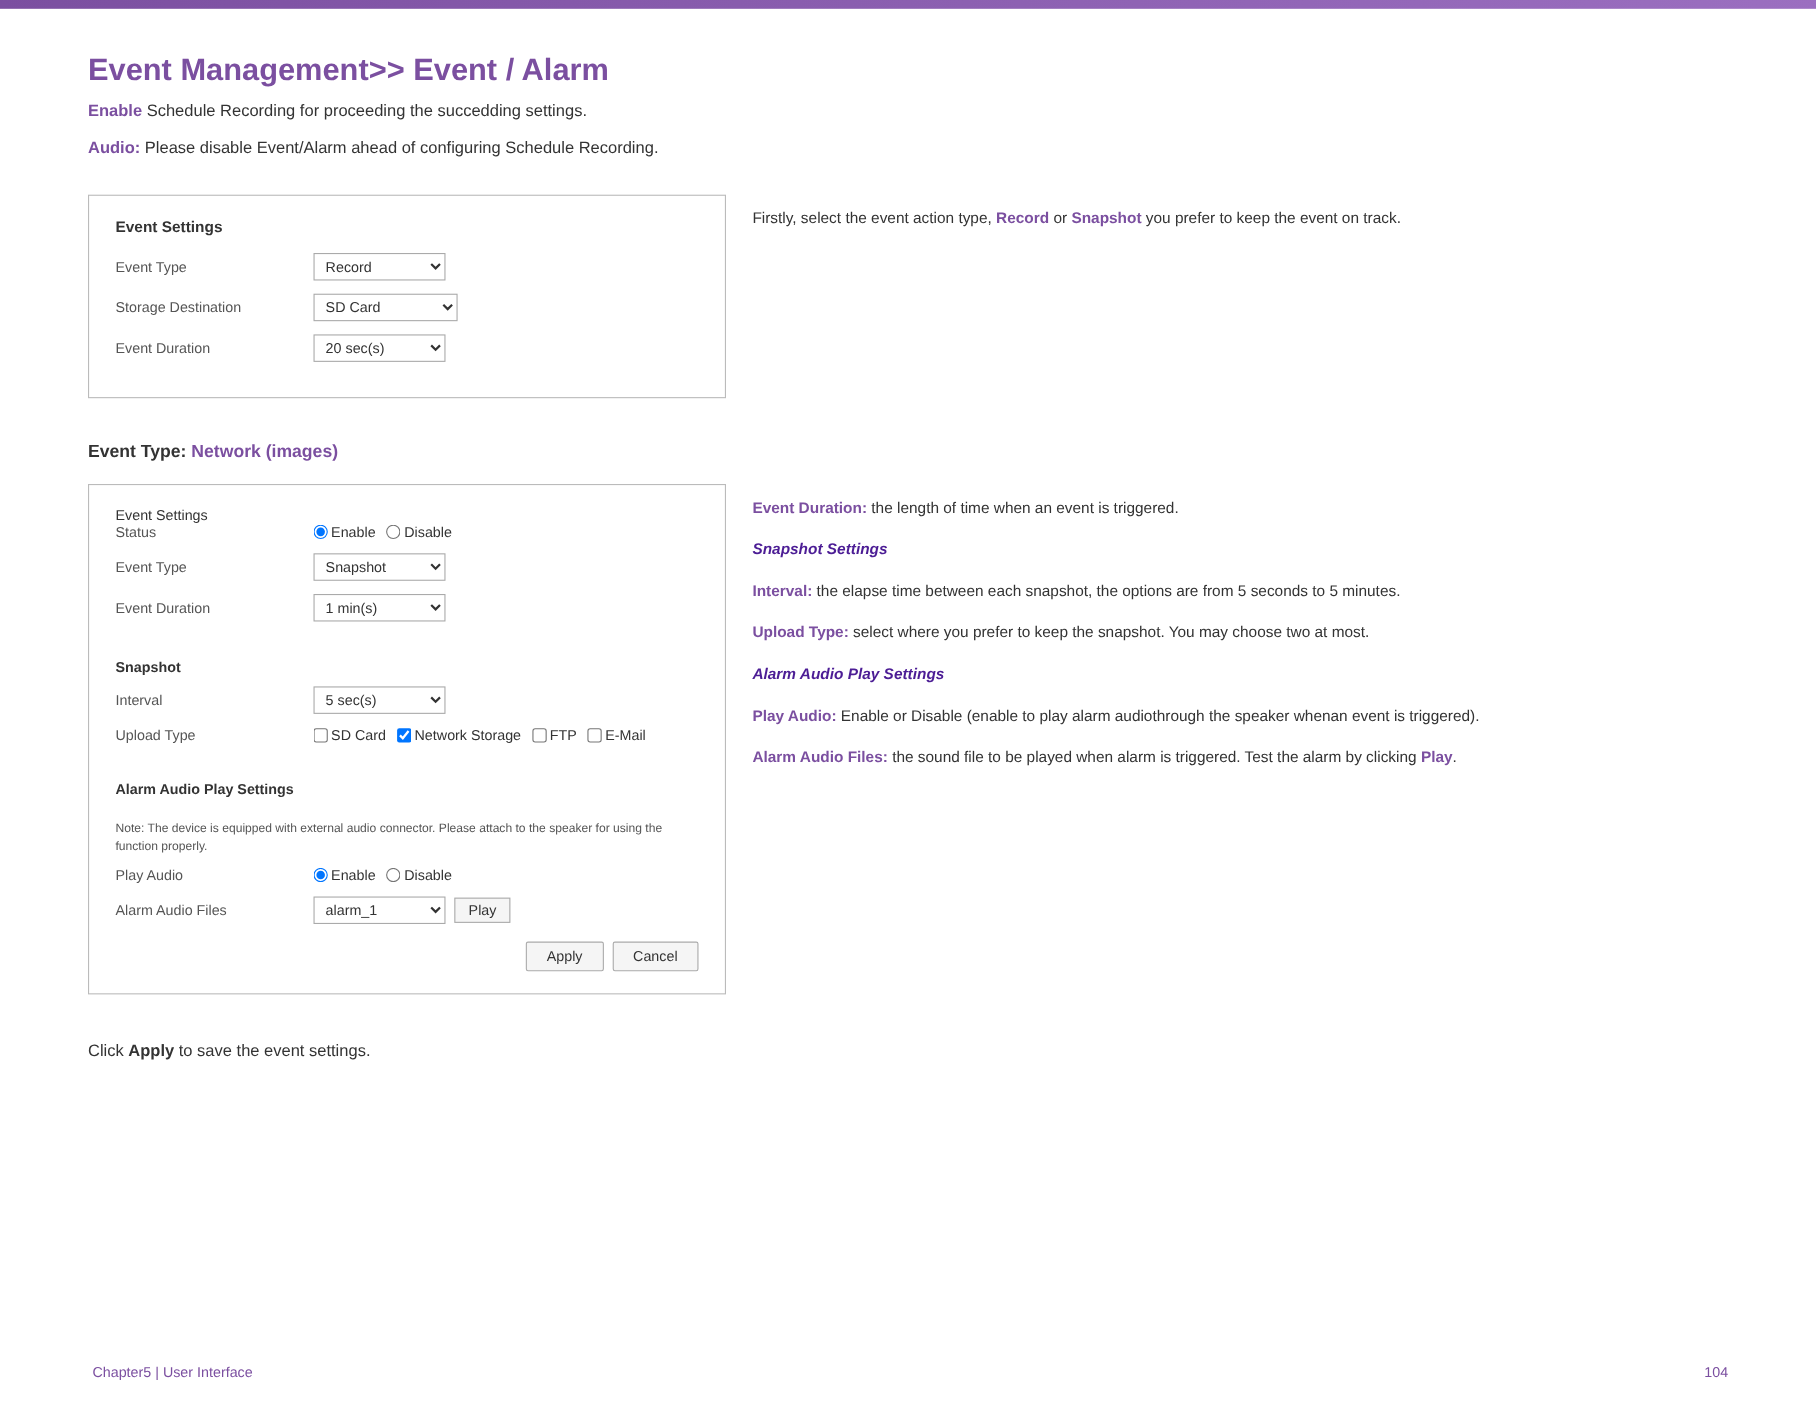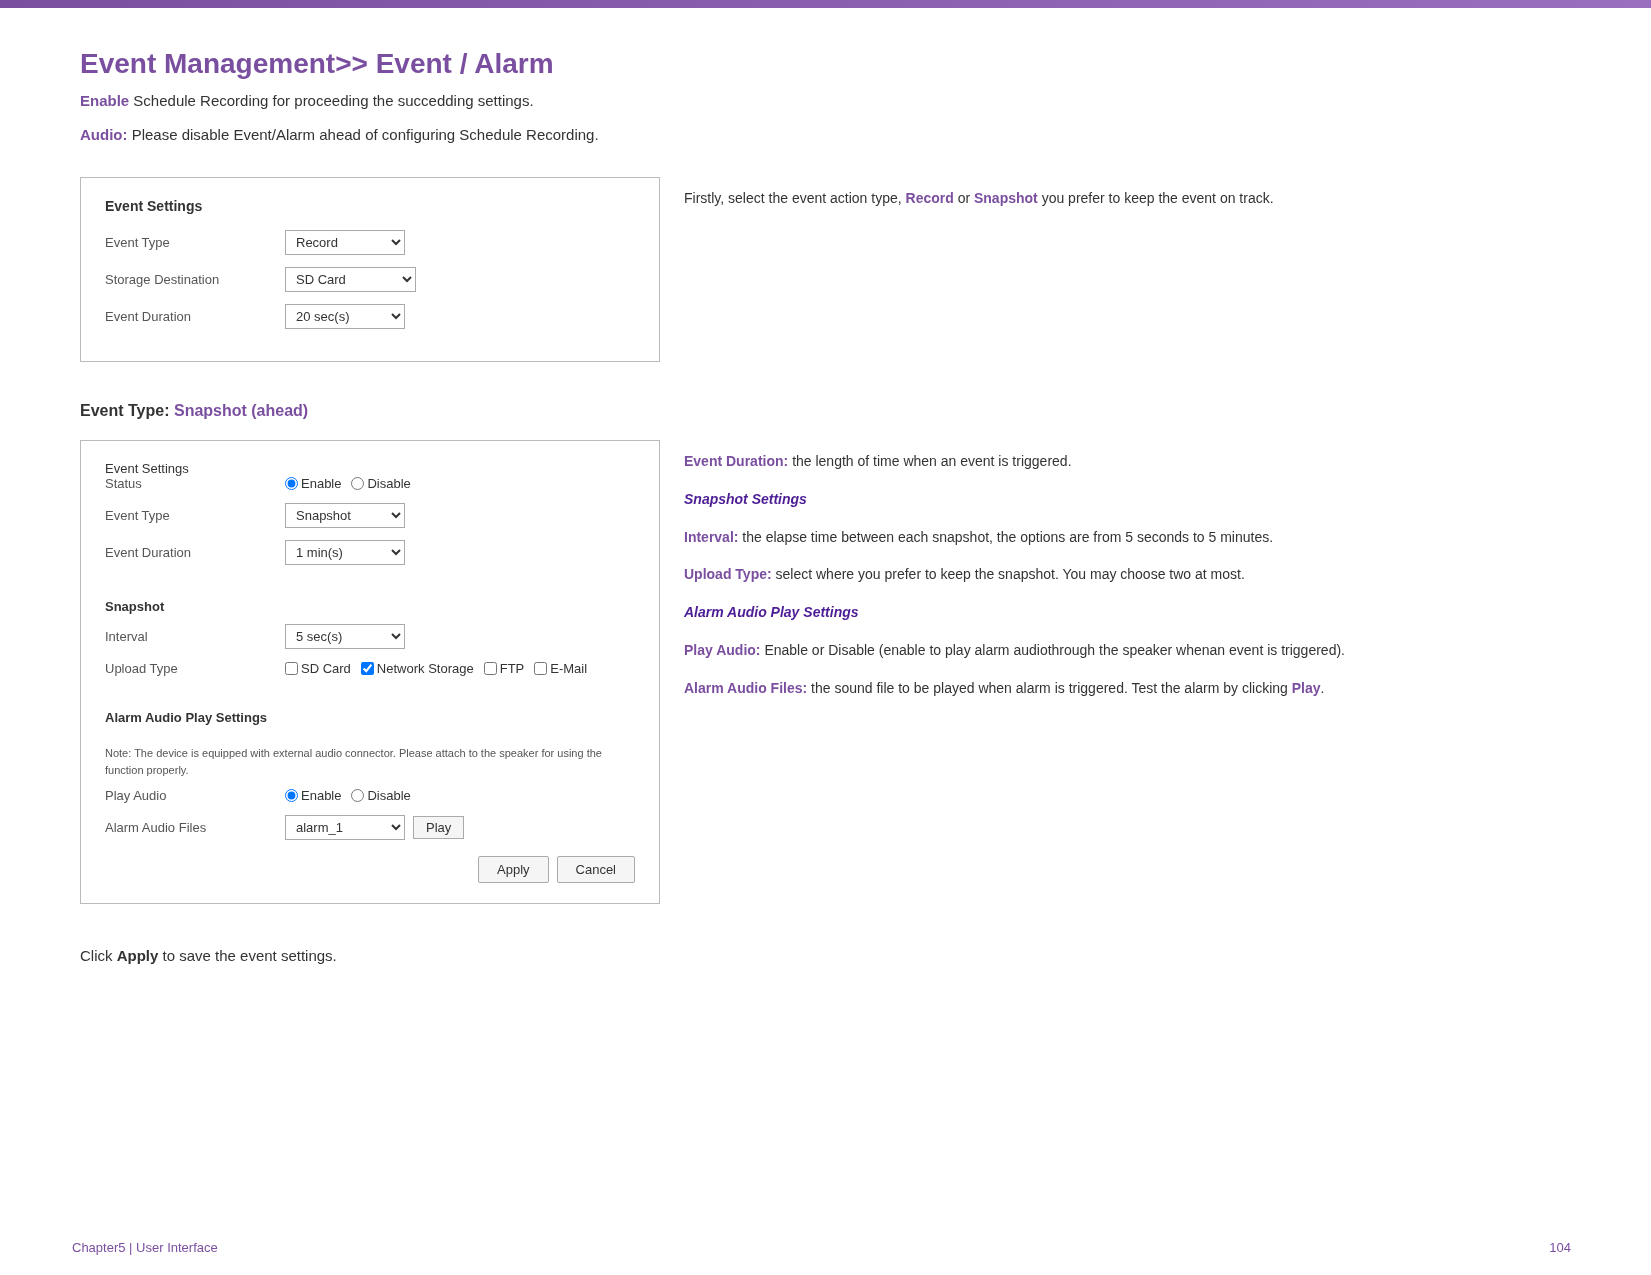--- a/index.html
+++ b/index.html
@@ -210,21 +210,21 @@
       line-height: 1.6;
     }
 
     .click-apply-text .bold {
       font-weight: bold;
     }
 
     .footer {
       position: absolute;
       bottom: 20px;
-      left: 72px;
+      left: 84px;
       right: 80px;
       display: flex;
       justify-content: space-between;
       align-items: center;
       font-size: 13px;
       color: #7b4fa0;
     }
 
     .play-btn {
       padding: 3px 12px;
@@ -290,21 +290,21 @@
       </div>
     </div>
     <div class="right-col">
       <p class="right-col-text">
         Firstly, select the event action type, <span class="highlight">Record</span> or <span class="highlight">Snapshot</span> you prefer to keep the event on track.
       </p>
     </div>
   </div>
 
   <div class="section-subheading">
-    <span>Event Type: </span><span class="highlight">Snapshot (ahead)</span>
+    <span>Event Type: </span><span class="highlight">Network (images)</span>
   </div>
 
   <div class="two-col">
     <div class="left-col">
       <div class="snapshot-box">
         <div class="box-title">Event Settings</div>
 
         <div class="field-row">
           <div class="field-label">Status</div>
           <div class="field-value checkbox-row">

